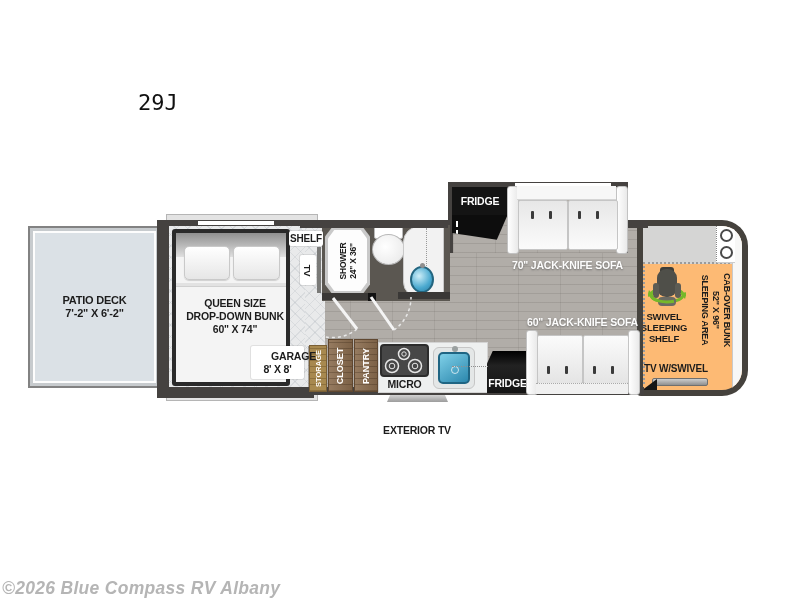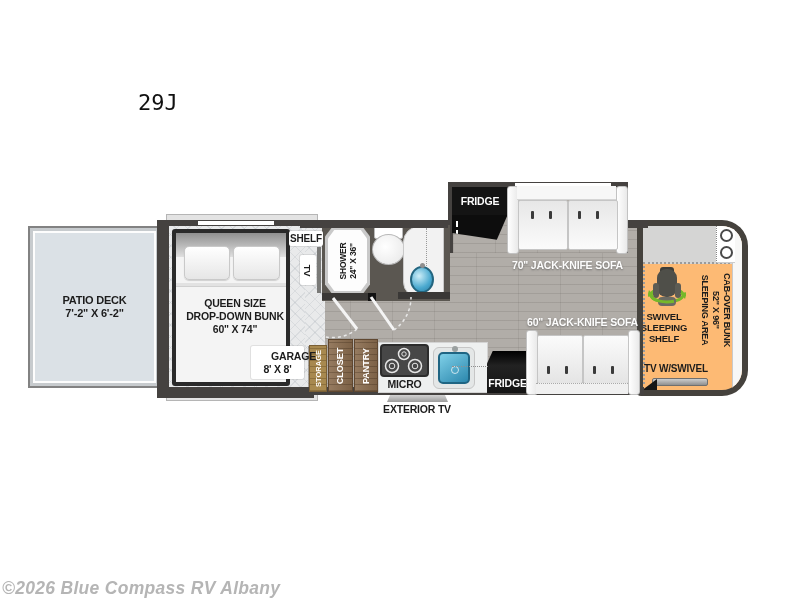--- a/index.html
+++ b/index.html
@@ -186,21 +186,21 @@
     <div class="abs cushion70" style="left:11px;top:14px;width:48px;height:48px;"></div>
     <div class="abs cushion70" style="left:61px;top:14px;width:48px;height:48px;"></div>
     <div class="abs btn" style="left:24px;top:25px;"></div>
     <div class="abs btn" style="left:42px;top:25px;"></div>
     <div class="abs btn" style="left:71px;top:25px;"></div>
     <div class="abs btn" style="left:89px;top:25px;"></div>
   </div>
   <div class="abs wlbl" style="left:505px;top:259px;width:125px;font-size:10.5px;z-index:7;">70" JACK-KNIFE SOFA</div>
 
   <div class="abs" style="left:387px;top:395px;width:61px;height:7px;background:linear-gradient(180deg,#d2d2d2,#9c9c9c);clip-path:polygon(5% 0,95% 0,100% 100%,0 100%);z-index:3;"></div>
-  <div class="abs lbl" style="left:356px;top:403px;width:122px;font-size:10.5px;z-index:3;">EXTERIOR TV</div>
+  <div class="abs lbl" style="left:356px;top:424px;width:122px;font-size:10.5px;z-index:3;">EXTERIOR TV</div>
 
   <div class="abs" style="left:637px;top:220px;width:111px;height:176px;border:6px solid #45423d;border-radius:4px 26px 26px 4px;background:#fdba74;box-sizing:border-box;overflow:hidden;z-index:3;">
     <div class="abs" style="left:0;top:0;width:100%;height:36px;background:#d5d5d4;border-bottom:2px dotted #9b9b9b;"></div>
     <div class="abs" style="right:0;top:0;width:9px;height:100%;background:#f7f7f6;border-left:1px solid #c9c9c9;"></div>
     <div class="abs" style="left:73px;top:0;width:18px;height:36px;background:#fff;border-left:1px dotted #888;border-bottom:1px solid #ccc;display:flex;flex-direction:column;align-items:center;justify-content:center;gap:4px;">
       <div style="width:9px;height:9px;border:2px solid #4a4a4a;border-radius:50%;"></div>
       <div style="width:9px;height:9px;border:2px solid #4a4a4a;border-radius:50%;"></div>
     </div>
     <div class="abs" style="left:0;top:36px;width:0;height:122px;border-left:2px dotted #9b9b9b;"></div>
 

